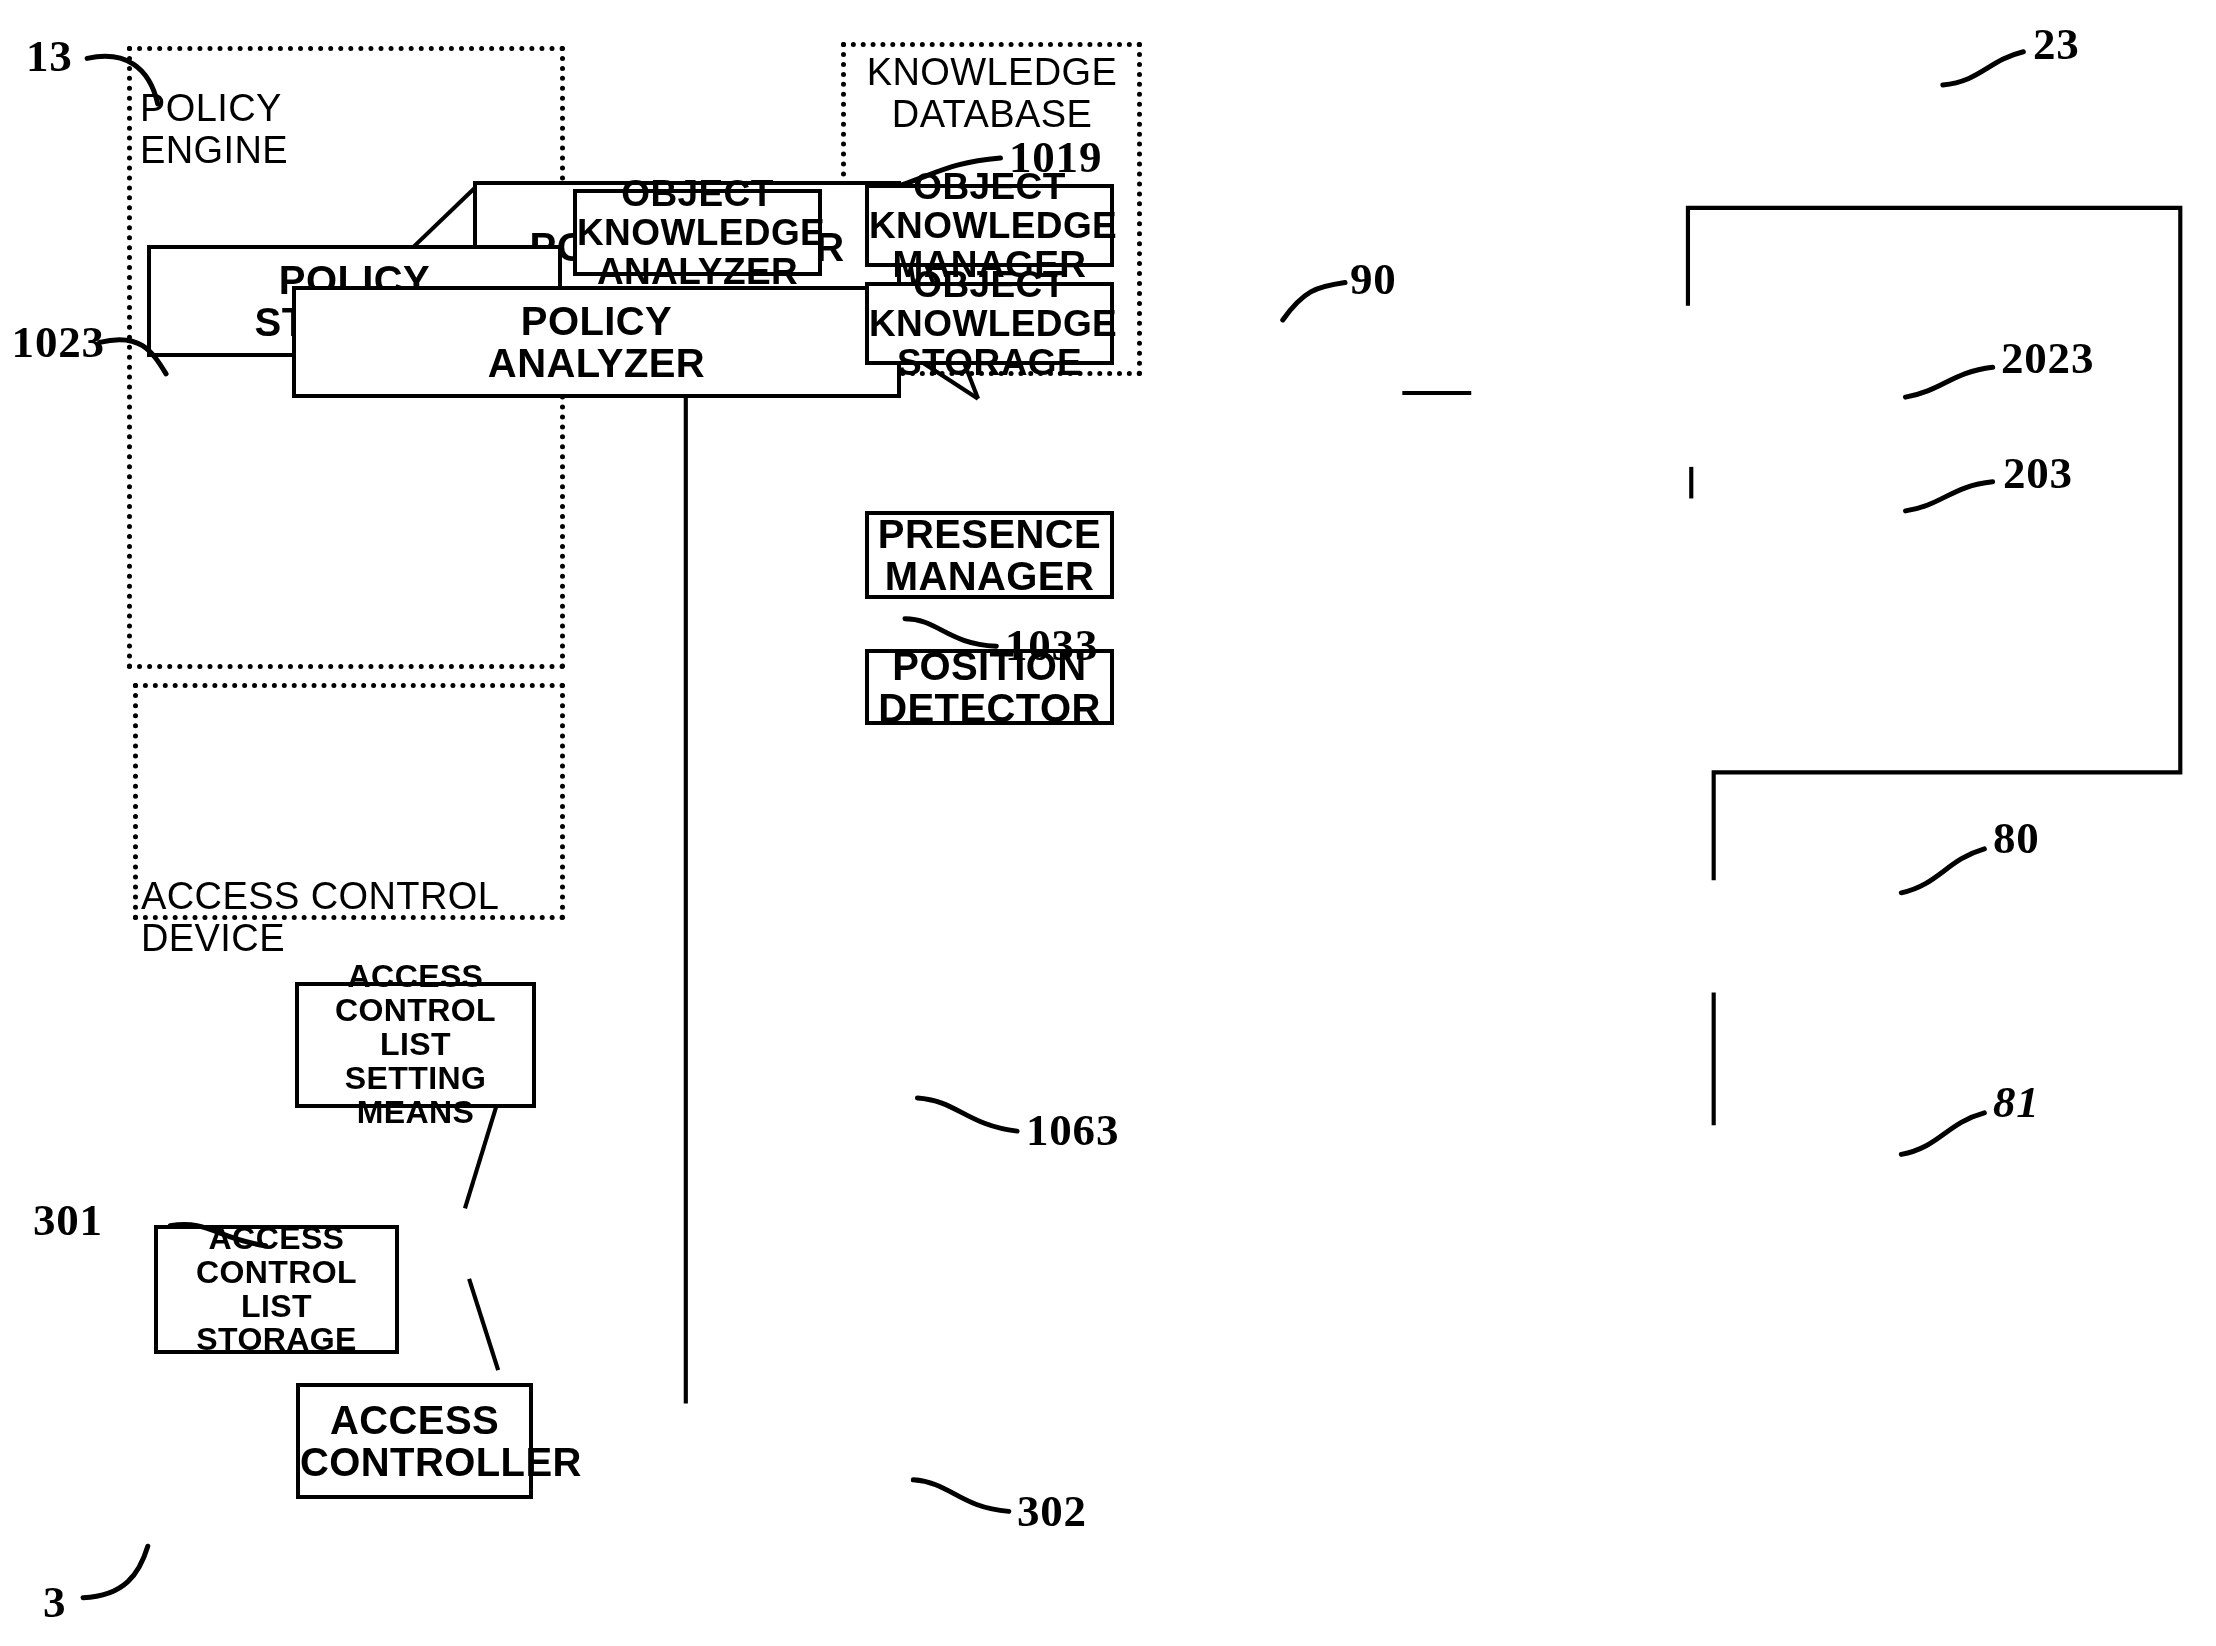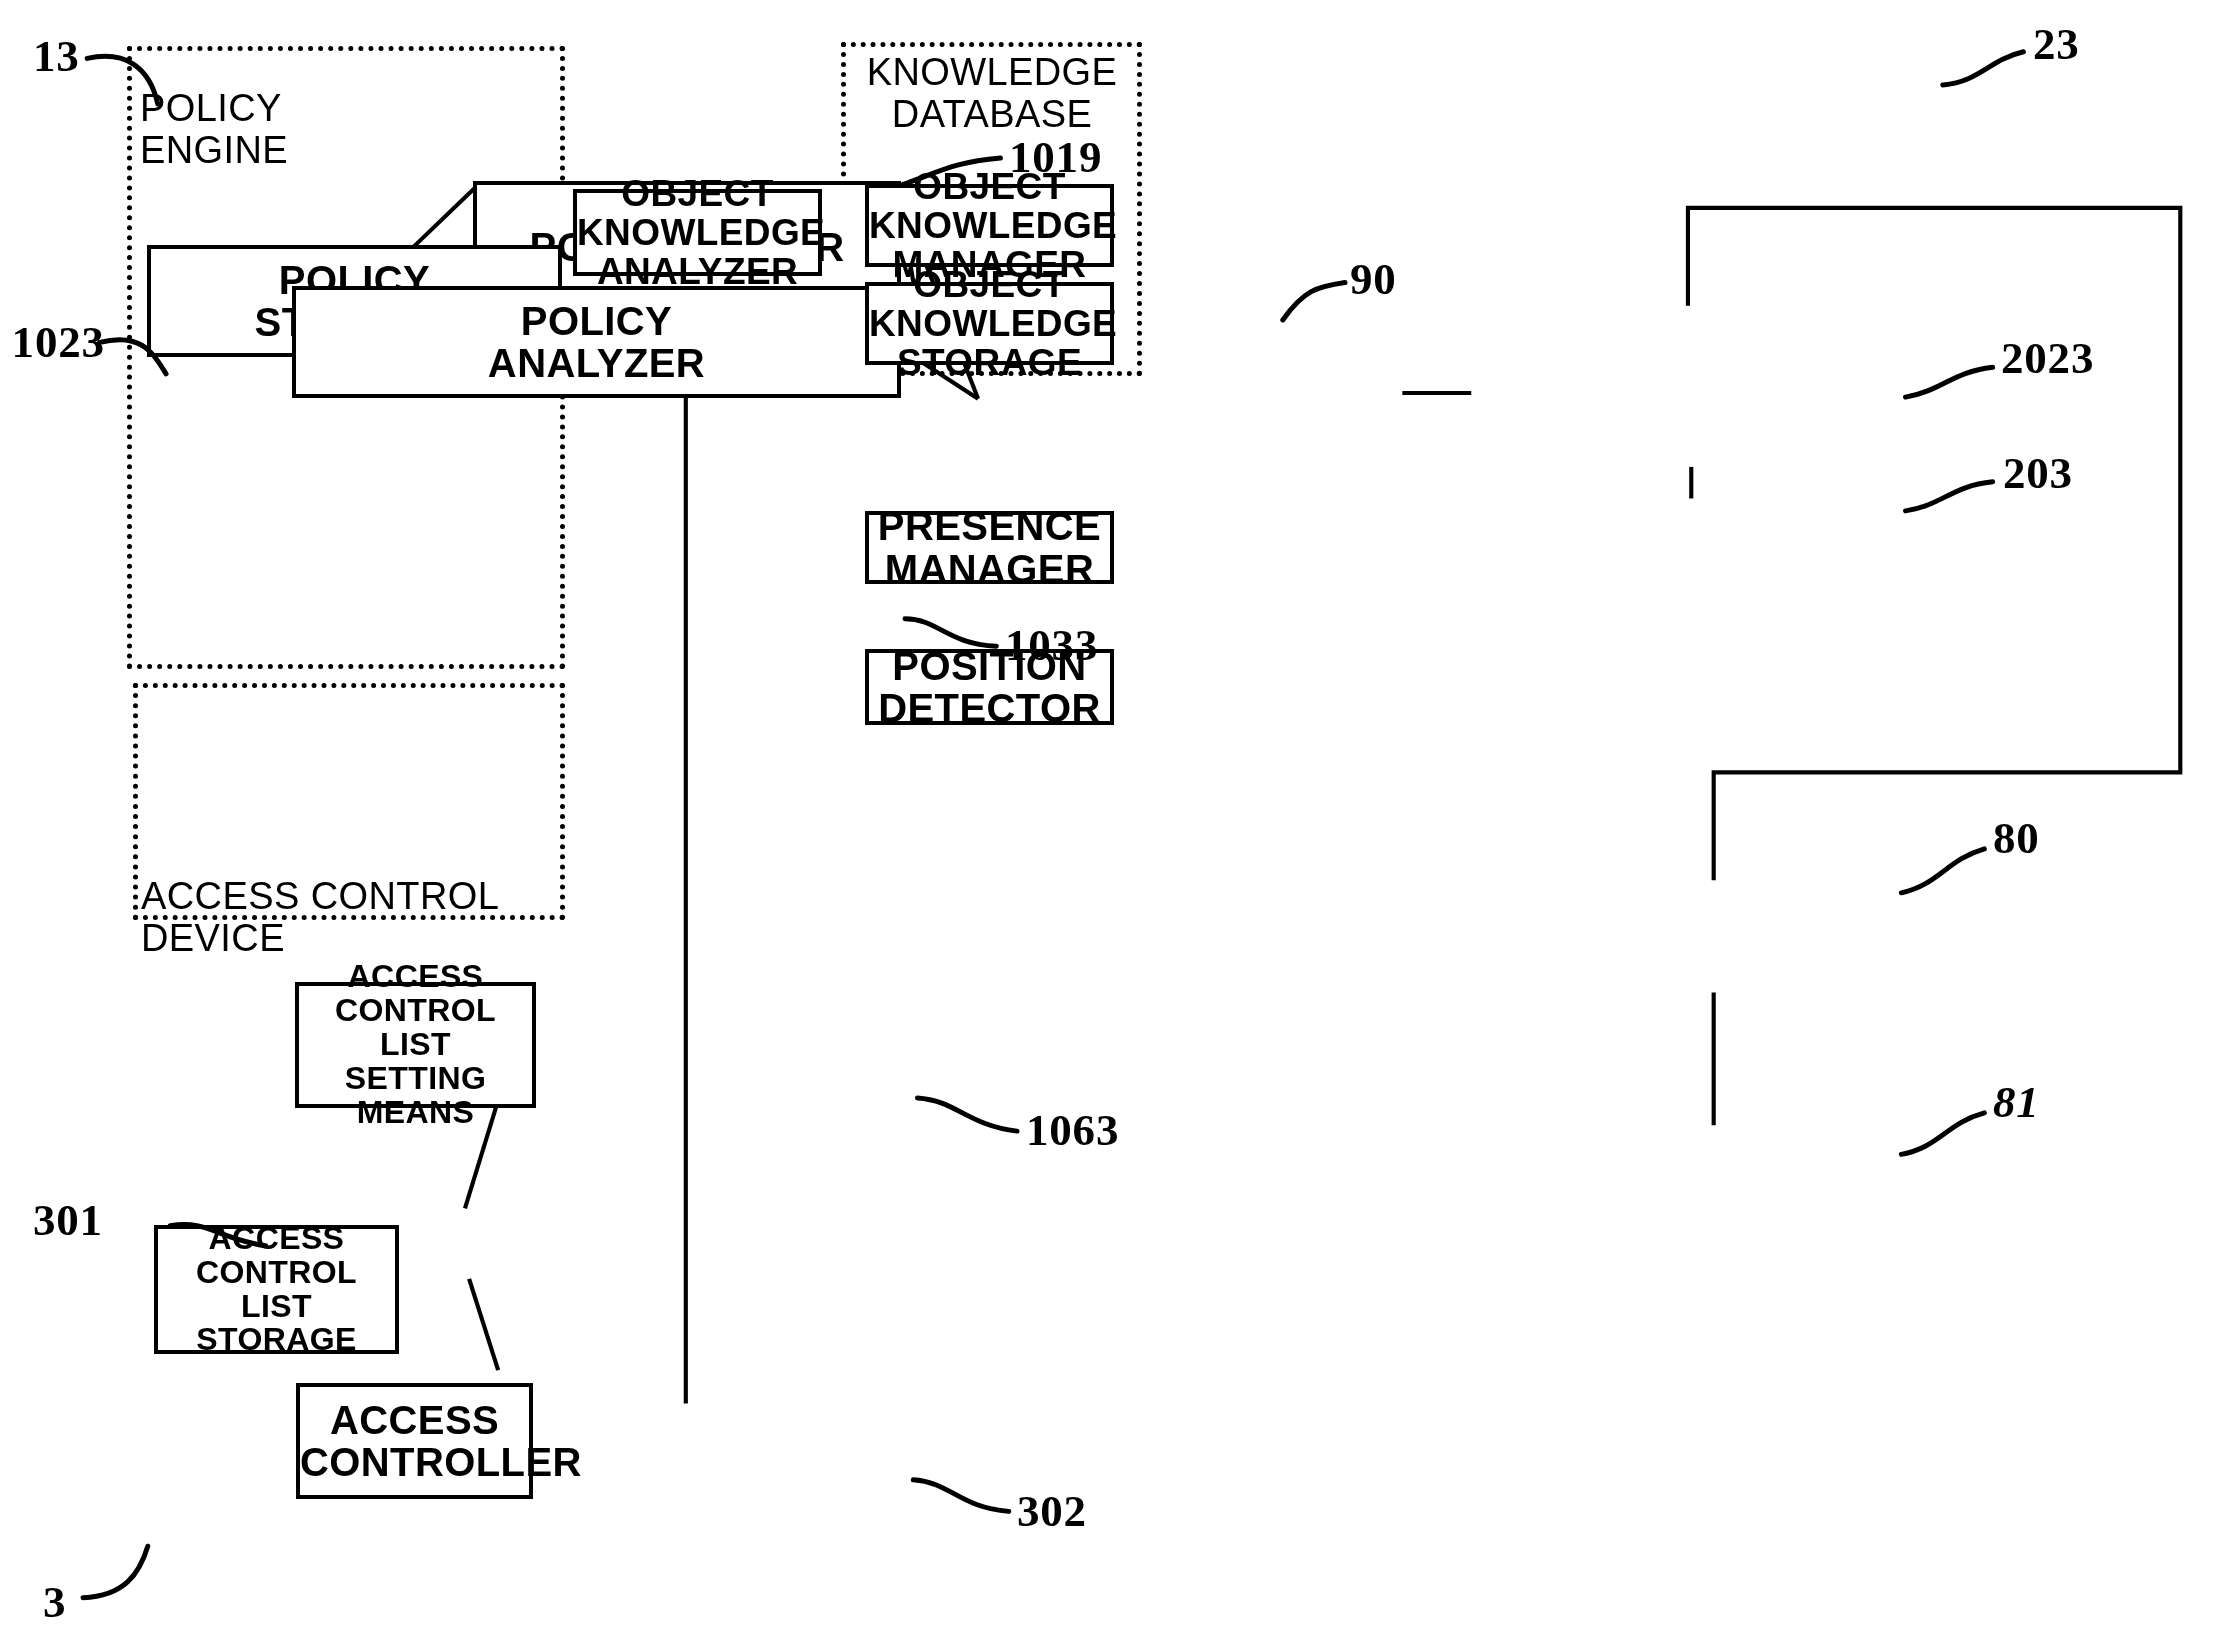--- a/index.html
+++ b/index.html
@@ -169,21 +169,21 @@
 KNOWLEDGE
 MANAGER</span>
   </div>
 
   <div class="box f-mid" style="left:865px; top:282px; width:249px; height:83px;">
     <span class="lbl">OBJECT
 KNOWLEDGE
 STORAGE</span>
   </div>
 
-  <div class="box f-big" style="left:865px; top:511px; width:249px; height:73px;">
+  <div class="box f-big" style="left:865px; top:511px; width:249px; height:88px;">
     <span class="lbl">PRESENCE
 MANAGER</span>
   </div>
 
   <div class="box f-big" style="left:865px; top:649px; width:249px; height:76px;">
     <span class="lbl">POSITION
 DETECTOR</span>
   </div>
 
   <svg id="leaders" viewBox="0 0 2669 1983">
@@ -212,21 +212,21 @@
       <path d="M 2295 478 C 2340 470 2350 448 2400 442"></path>
 
       <path d="M 2295 615 C 2340 608 2350 585 2400 580"></path>
 
       <path d="M 2290 1075 C 2335 1065 2345 1035 2390 1022"></path>
 
       <path d="M 2290 1390 C 2335 1382 2345 1352 2390 1340"></path>
     </g>
   </svg>
 
-  <div class="ref" style="left:33px;  top:30px;">13</div>
+  <div class="ref" style="left:26px;  top:30px;">13</div>
   <div class="ref" style="left:1009px;top:131px;">1019</div>
   <div class="ref" style="left:11.6px;  top:316px;">1023</div>
   <div class="ref" style="left:1350px;top:253px;">90</div>
   <div class="ref" style="left:1005px;top:619px;">1033</div>
   <div class="ref" style="left:1026px;top:1104px;font-family:Liberation Serif, serif;">1063</div>
   <div class="ref" style="left:33px;  top:1194px;">301</div>
   <div class="ref" style="left:1017px;top:1485px;">302</div>
   <div class="ref" style="left:43px;  top:1576px;">3</div>
   <div class="ref" style="left:2033px;top:18px;">23</div>
   <div class="ref" style="left:2001px;top:332px;">2023</div>

